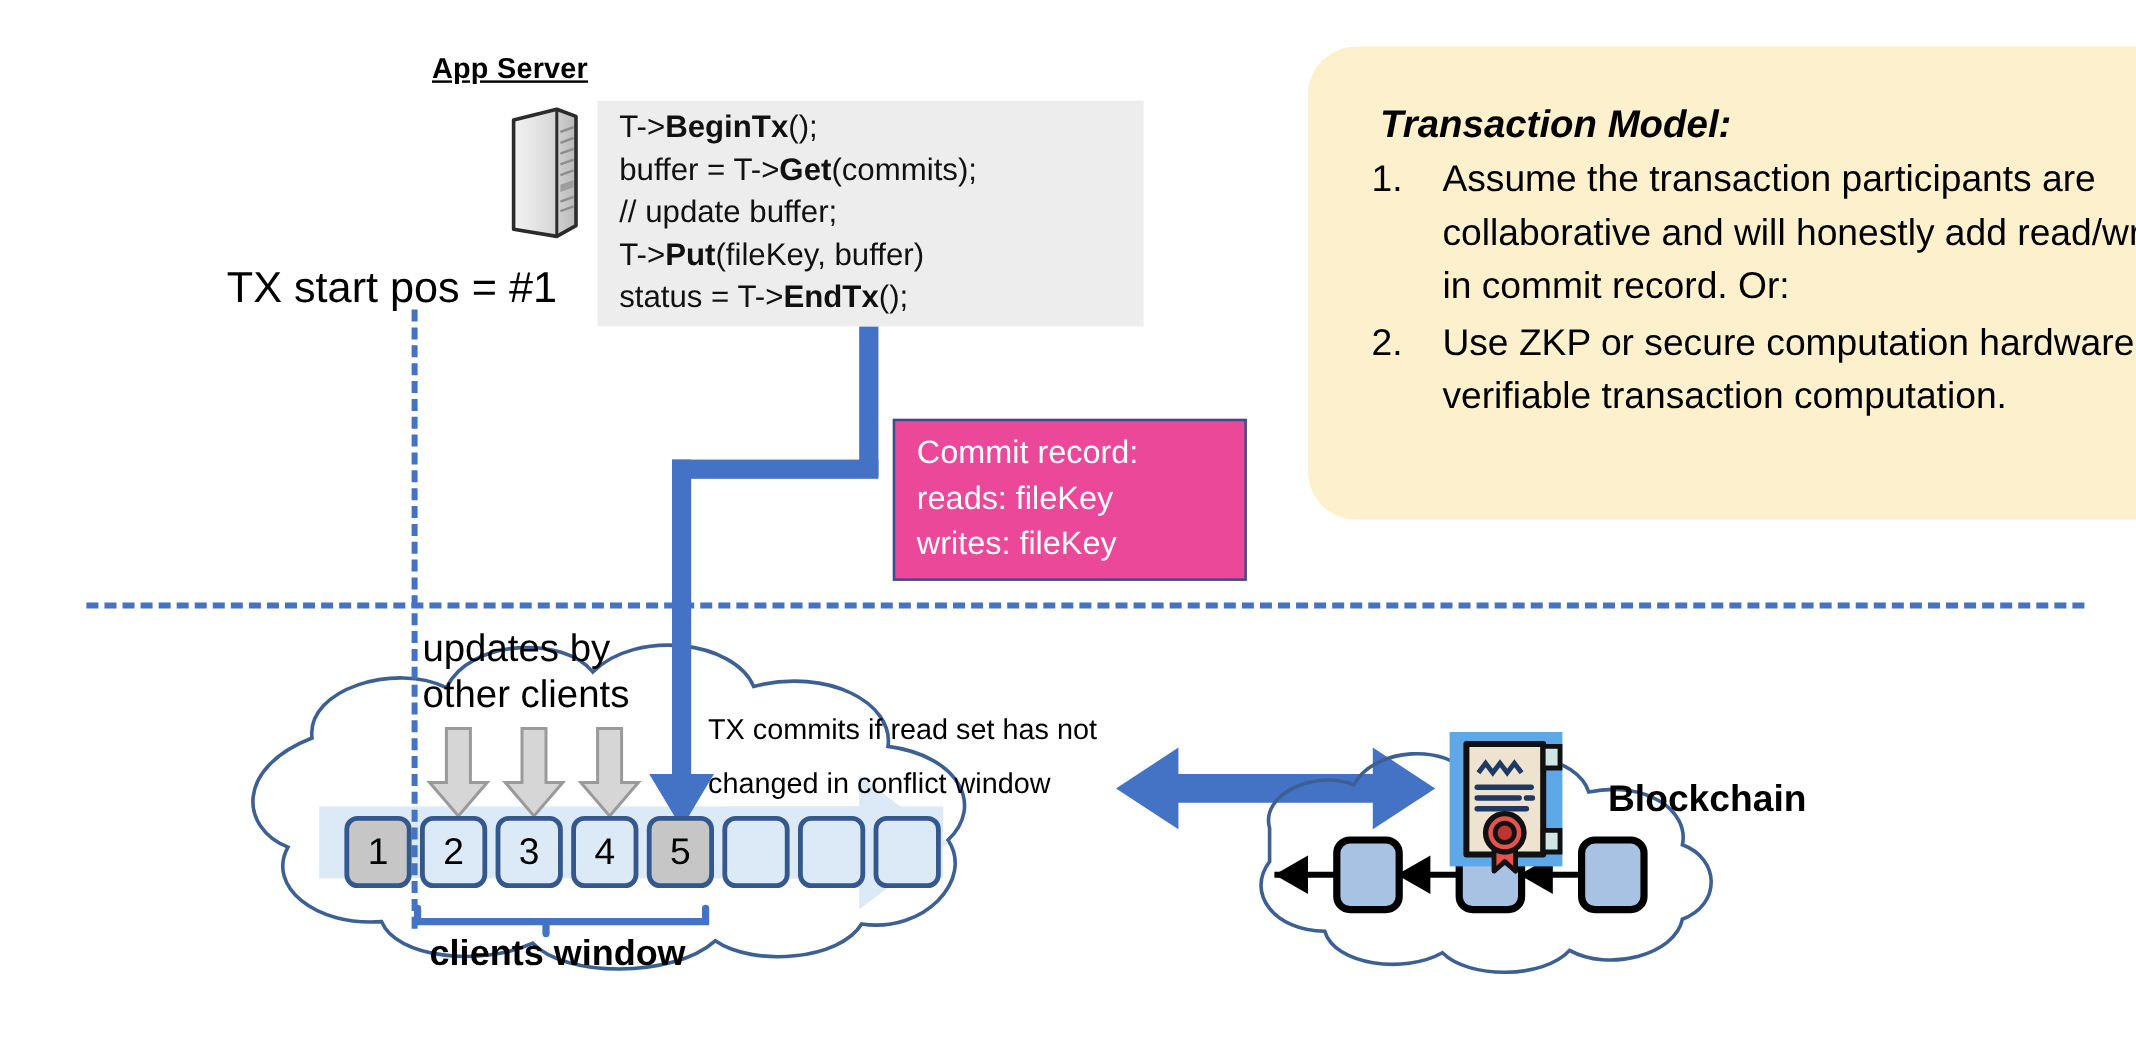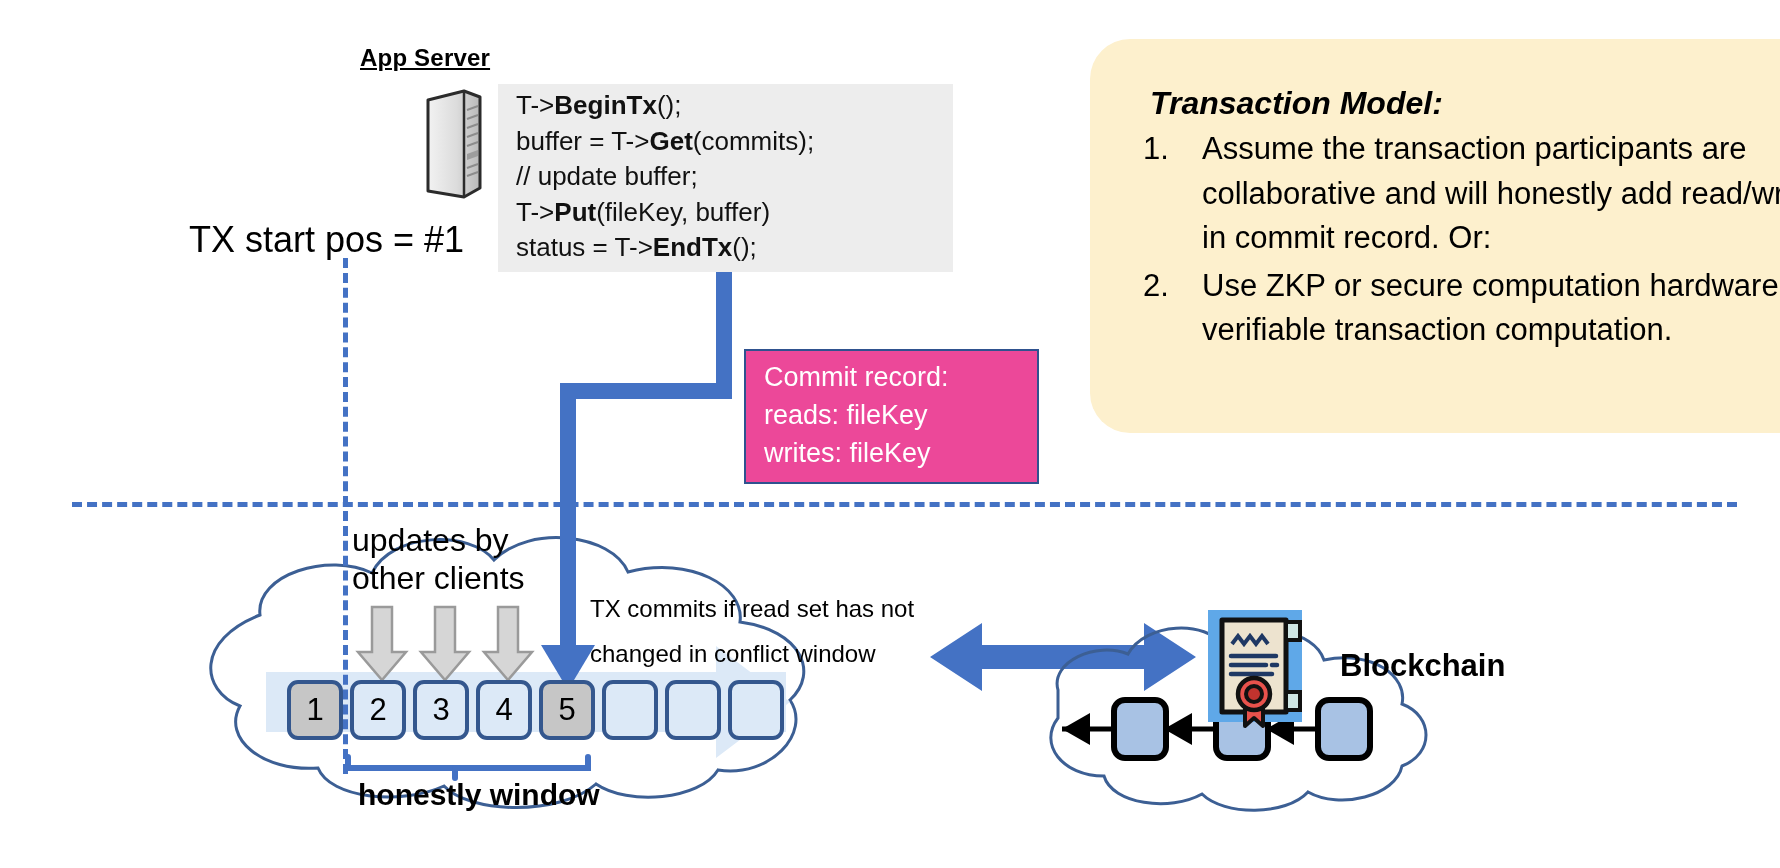--- a/index.html
+++ b/index.html
@@ -210,21 +210,21 @@
 </div>
 
 <div class="abs nosel" id="updates-label">
     <div>updates by</div>
     <div>other clients</div>
   </div>
 <div class="abs nosel" id="tx-commits-label">
     <div>TX commits if read set has not</div>
     <div>changed in conflict window</div>
   </div>
-<div class="abs nosel" id="conflict-window-label">honestly window</div>
+<div class="abs nosel" id="conflict-window-label">clients window</div>
 <div class="abs nosel" id="blockchain-label">Blockchain</div>
 
 <div class="abs nosel" id="ledger">
     <div class="cell grey" style="left: 0px;">1</div>
     <div class="cell blue" style="left: 63px;">2</div>
     <div class="cell blue" style="left: 126px;">3</div>
     <div class="cell blue" style="left: 189px;">4</div>
     <div class="cell grey" style="left: 252px;">5</div>
     <div class="cell blue" style="left: 315px;"></div>
     <div class="cell blue" style="left: 378px;"></div>

